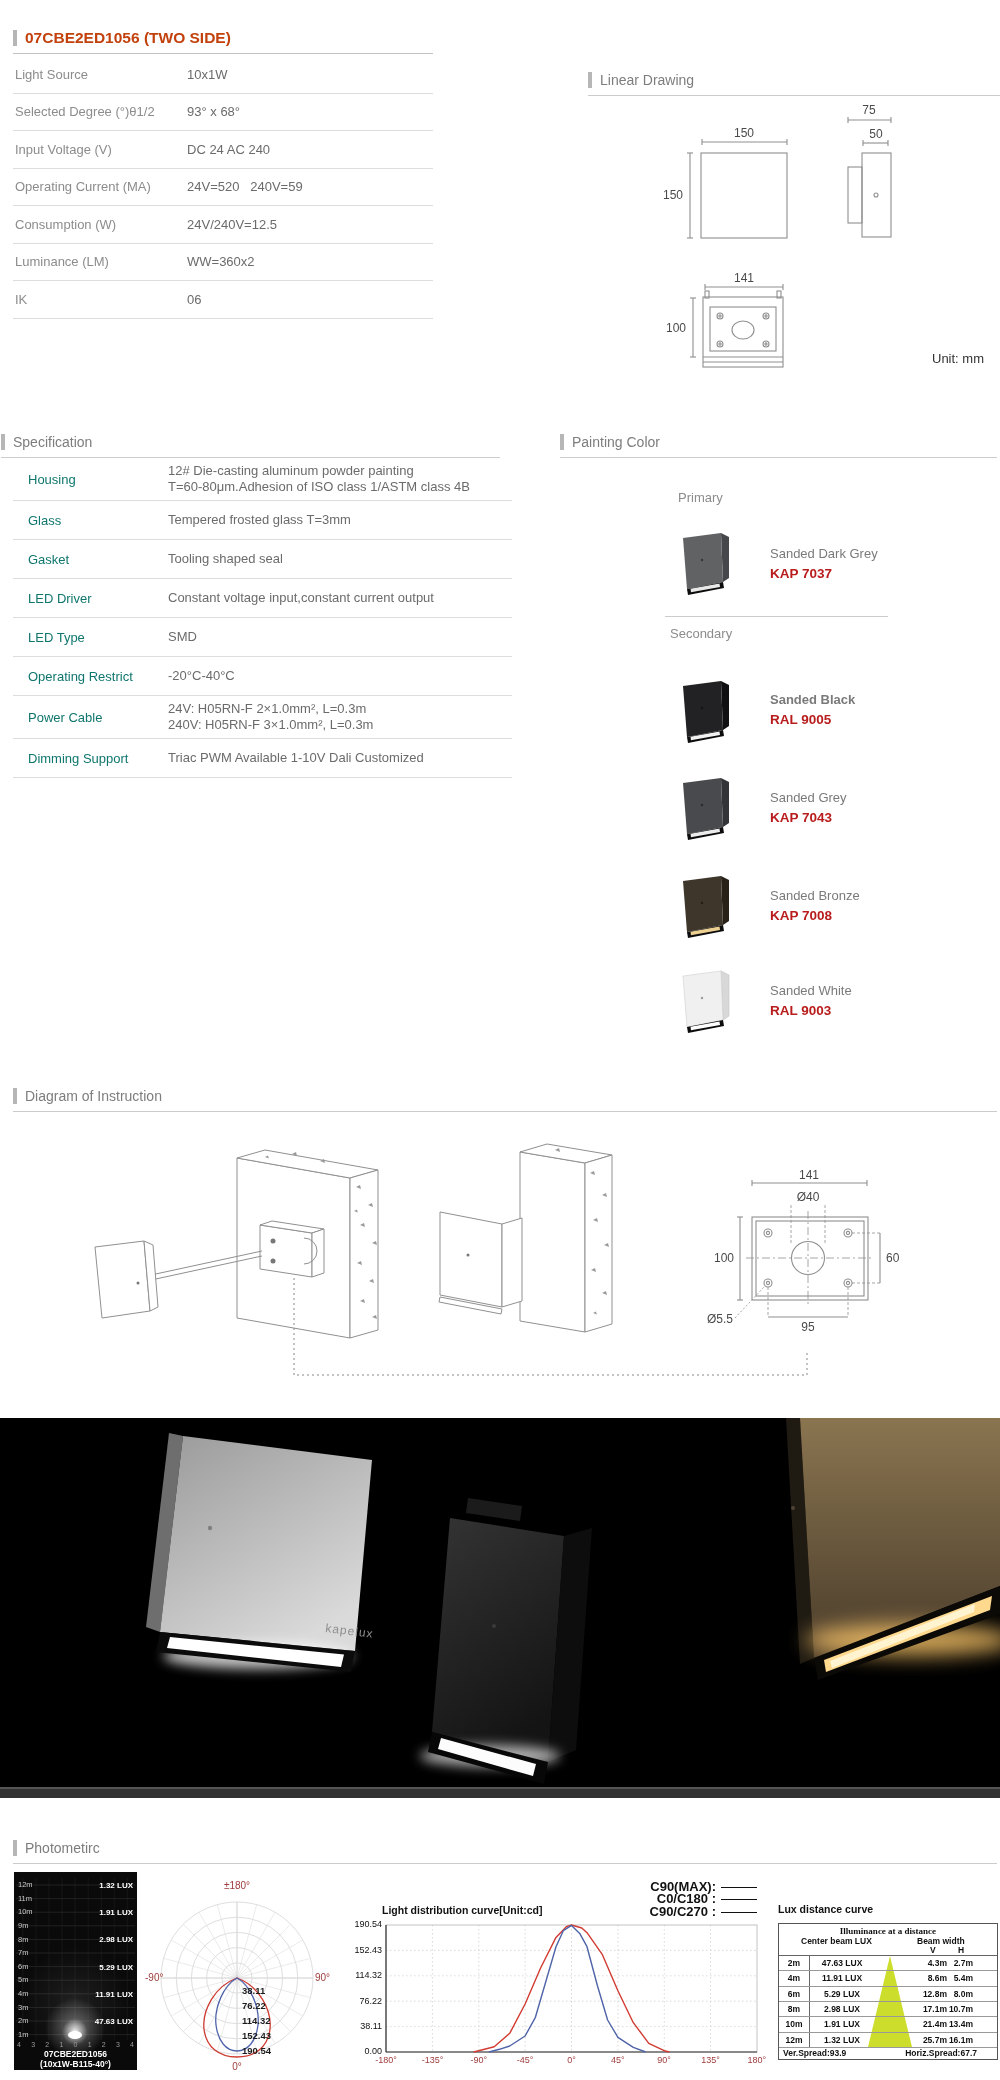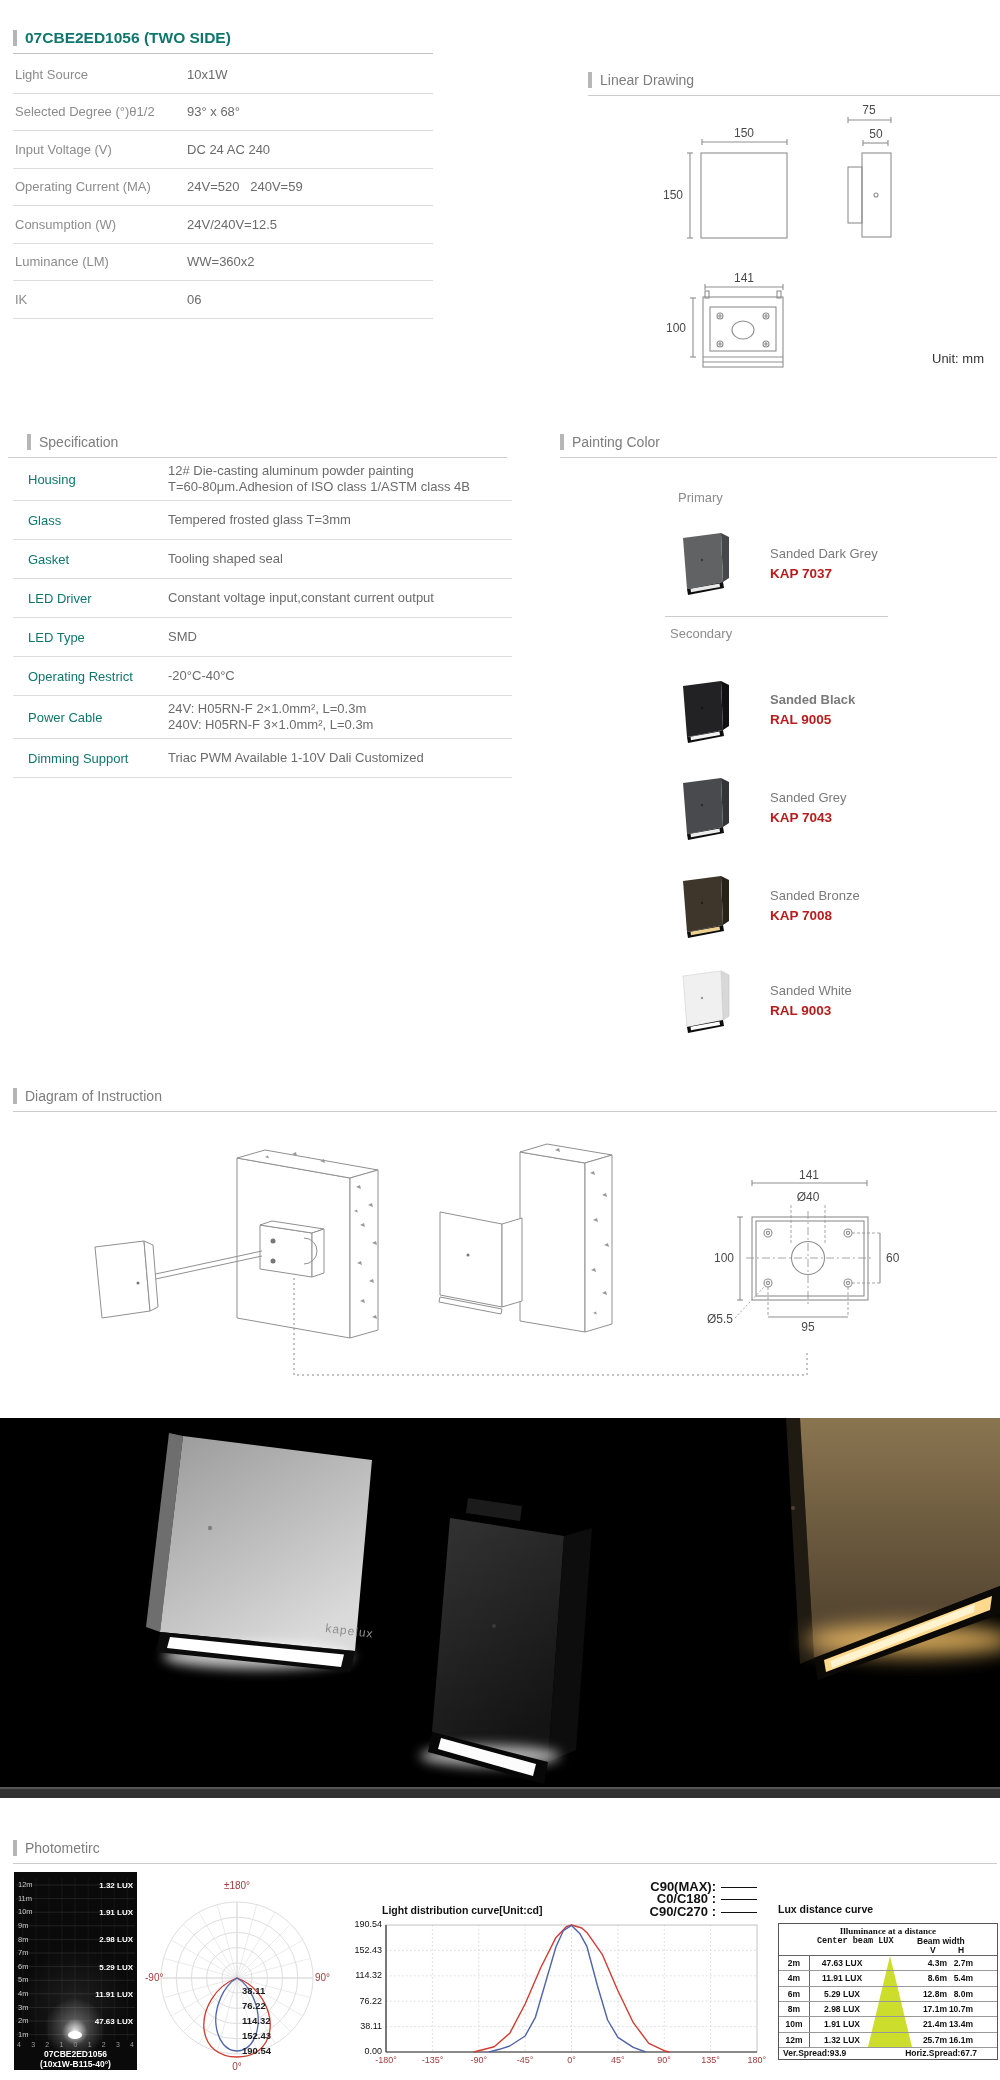--- a/index.html
+++ b/index.html
@@ -4,21 +4,21 @@
 <style>
   html,body{margin:0;padding:0;background:#fff;}
   .page{position:relative;width:1000px;height:2080px;background:#fff;overflow:hidden;
         font-family:"Liberation Sans",sans-serif;color:#555;}
   svg text{font-family:"Liberation Sans",sans-serif;}
   
   .sec{position:absolute;height:24px;display:flex;align-items:flex-start;border-bottom:1px solid #ccc;box-sizing:border-box;}
   .sec .bar{width:4px;height:16px;background:#b6b6b6;margin-right:8px;}
   .sec .t{font-size:14px;color:#7d7d7d;line-height:16px;}
   .sec.main{border-bottom:1px solid #c2c2c2;}
-  .sec.main .t{font-size:15.5px;font-weight:bold;color:#0f766e;}
+  .sec.main .t{font-size:15.5px;font-weight:bold;color:#c2410c;}
   
   .ptable{position:absolute;left:13px;top:56px;width:420px;}
   .prow{display:flex;align-items:center;height:37.5px;border-bottom:1px solid #ddd;box-sizing:border-box;}
   .prow .l{width:172px;padding-left:2px;color:#8c8c8c;font-size:13px;}
   .prow .v{color:#6b6b6b;font-size:13px;}
   
   .stable{position:absolute;left:13px;top:458px;width:499px;}
   .srow{display:flex;align-items:center;min-height:39px;padding:5px 0;border-bottom:1px solid #ddd;box-sizing:border-box;}
   .srow .l{width:155px;padding-left:15px;color:#0f766e;font-size:13px;box-sizing:border-box;flex-shrink:0;}
   .srow .v{flex:1;color:#6b6b6b;font-size:13px;line-height:16px;}
@@ -169,21 +169,21 @@
       <text x="184" y="52">150</text>
       <text x="123" y="114" text-anchor="end">150</text>
       <text x="309" y="29">75</text>
       <text x="316" y="53">50</text>
       <text x="184" y="197">141</text>
       <text x="126" y="247" text-anchor="end">100</text>
       <text x="372" y="278" text-anchor="start" font-size="13" fill="#333">Unit: mm</text>
     </g>
   </svg>
 
-  <div class="sec" style="left:8px;top:434px;width:499px;padding-left:19px;">
+  <div class="sec" style="left:1px;top:434px;width:499px;">
     <div class="bar"></div>
     <div class="t">Specification</div>
   </div>
   <div class="stable">
 
       <div class="srow">
         <div class="l">Housing</div>
         <div class="v">
           <div>12# Die-casting aluminum powder painting</div>
           <div>T=60-80μm.Adhesion of ISO class 1/ASTM class 4B</div>
@@ -646,21 +646,21 @@
         <span class="ln leg2"></span>
       </div>
     </div>
   </div>
 
   <div class="lux-head">Lux distance curve</div>
   <div class="lux-table">
     <div class="lt-cone"></div>
     <div class="lt-head">
       <div class="lt-title">Illuminance at a distance</div>
-      <span style="position:absolute;left:38px;top:12px;font-family:Liberation Mono, monospace;">Center beam LUX</span>
+      <span style="position:absolute;left:22px;top:12px;">Center beam LUX</span>
       <span style="position:absolute;left:138px;top:12px;">Beam width</span>
       <span style="position:absolute;left:151px;top:21px;">V</span>
       <span style="position:absolute;left:179px;top:21px;">H</span>
     </div>
     <div class="lt-rows">
 
         <div class="lt-row">
           <div class="d">2m</div>
           <div class="lx">47.63 LUX</div>
           <div class="sp"></div>

